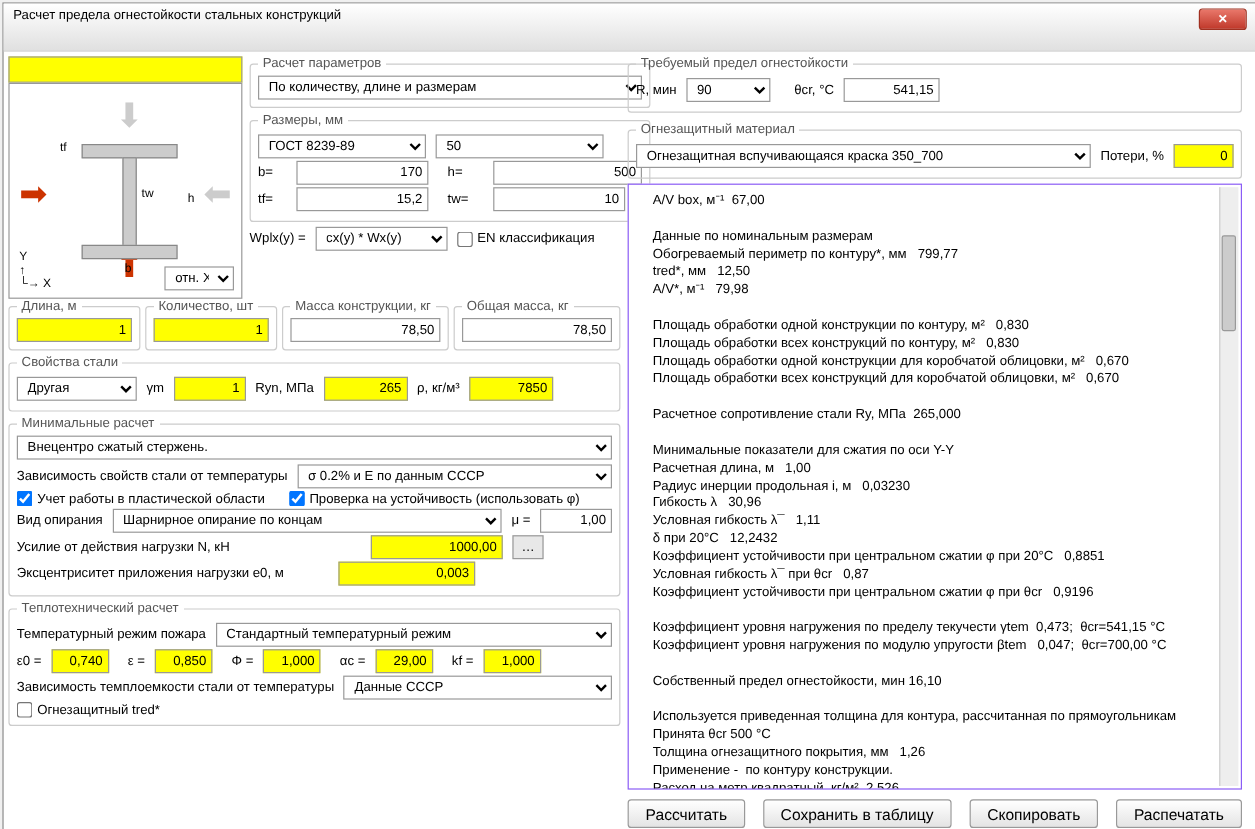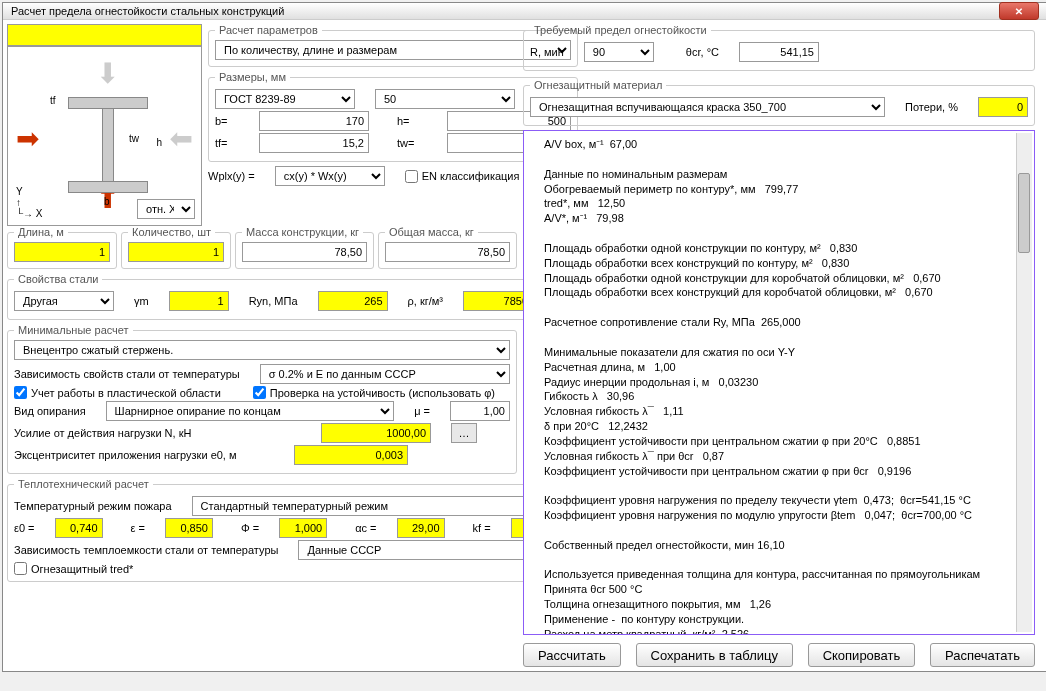--- a/index.html
+++ b/index.html
@@ -1,25 +1,25 @@
 <!DOCTYPE html>
 <html><head>
 <meta charset="utf-8">
 <style>
 *{box-sizing:border-box;margin:0;padding:0;font-family:Tahoma,Arial,sans-serif;font-size:11px}
 body{background:#f0f0f0;padding:2px}
 .window{background:#fff;border:1px solid #888;width:1046px}
-.titlebar{background:linear-gradient(#fff,#e0e0e0);border-bottom:1px solid #ccc;padding:4px 8px;display:flex;align-items:center;justify-content:space-between;height:17px}
+.titlebar{background:linear-gradient(#fff,#e0e0e0);border-bottom:1px solid #ccc;padding:4px 8px;display:flex;justify-content:space-between;height:40px}
 .closebtn{width:40px;height:18px;background:linear-gradient(#e9776a,#c0392b);border:1px solid #a03020;border-radius:3px;display:flex;align-items:center;justify-content:center;color:#fff;font-weight:bold;font-size:10px}
 .content{display:flex;padding:4px;gap:6px}
 .left{width:510px}
 .right{width:512px}
 fieldset{border:1px solid #ccc;border-radius:3px;padding:4px 6px 6px;margin-bottom:4px}
 legend{font-size:11px;color:#555;padding:0 4px}
-.row{display:flex;align-items:center;gap:20px;margin:2px 0}
+.row{display:flex;align-items:center;gap:8px;margin:2px 0}
 label,.lbl{font-size:11px;white-space:nowrap}
 input[type=text],select{border:1px solid #999;background:#fff;height:20px;padding:1px 4px;font-size:11px}
 input[type=text]{text-align:right}
 select{text-align:left}
 .yellow{background:#ffff00!important}
 .wide{width:100%}
 .diagram{width:195px;height:180px;border:1px solid #999;background:#fff;position:relative;display:inline-block;vertical-align:top}
 .arrow{position:absolute;font-size:28px;color:#aa3300}
 .arrow.gray{color:#ccc}
 .ibeam{position:absolute;left:60px;top:50px;width:80px;height:96px}
@@ -59,21 +59,21 @@
       <div class="arrow gray" style="top:10px;left:88px">⬇</div>
       <div class="arrow gray" style="top:75px;right:8px">⬅</div>
       <div class="arrow" style="top:75px;left:8px;color:#cc3300">➡</div>
       <div class="arrow" style="bottom:10px;left:88px;color:#cc3300">⬆</div>
       <div class="ibeam">
         <div class="flange ftop"></div>
                 <div class="web"></div>
                 <div class="flange fbot"></div>
         <span style="position:absolute;top:-2px;left:-18px;font-size:10px">tf</span>
         <span style="position:absolute;top:40px;right:-14px;font-size:10px">h</span>
-        <span style="position:absolute;top:36px;left:61px;font-size:10px">tw</span>
+        <span style="position:absolute;top:36px;left:50px;font-size:10px">tw</span>
         <span style="position:absolute;bottom:-14px;left:36px;font-size:10px">b</span>
       </div>
       <div class="axisbox">Y<br>↑<br>└→ X</div>
       <select class="axsel" style="width:58px;height:20px"><option>отн. X-X</option></select>
     </div>
   </div>
 
   <div style="flex:1">
     <fieldset><legend>Расчет параметров</legend>
       <select class="wide"><option>По количеству, длине и размерам</option></select>

